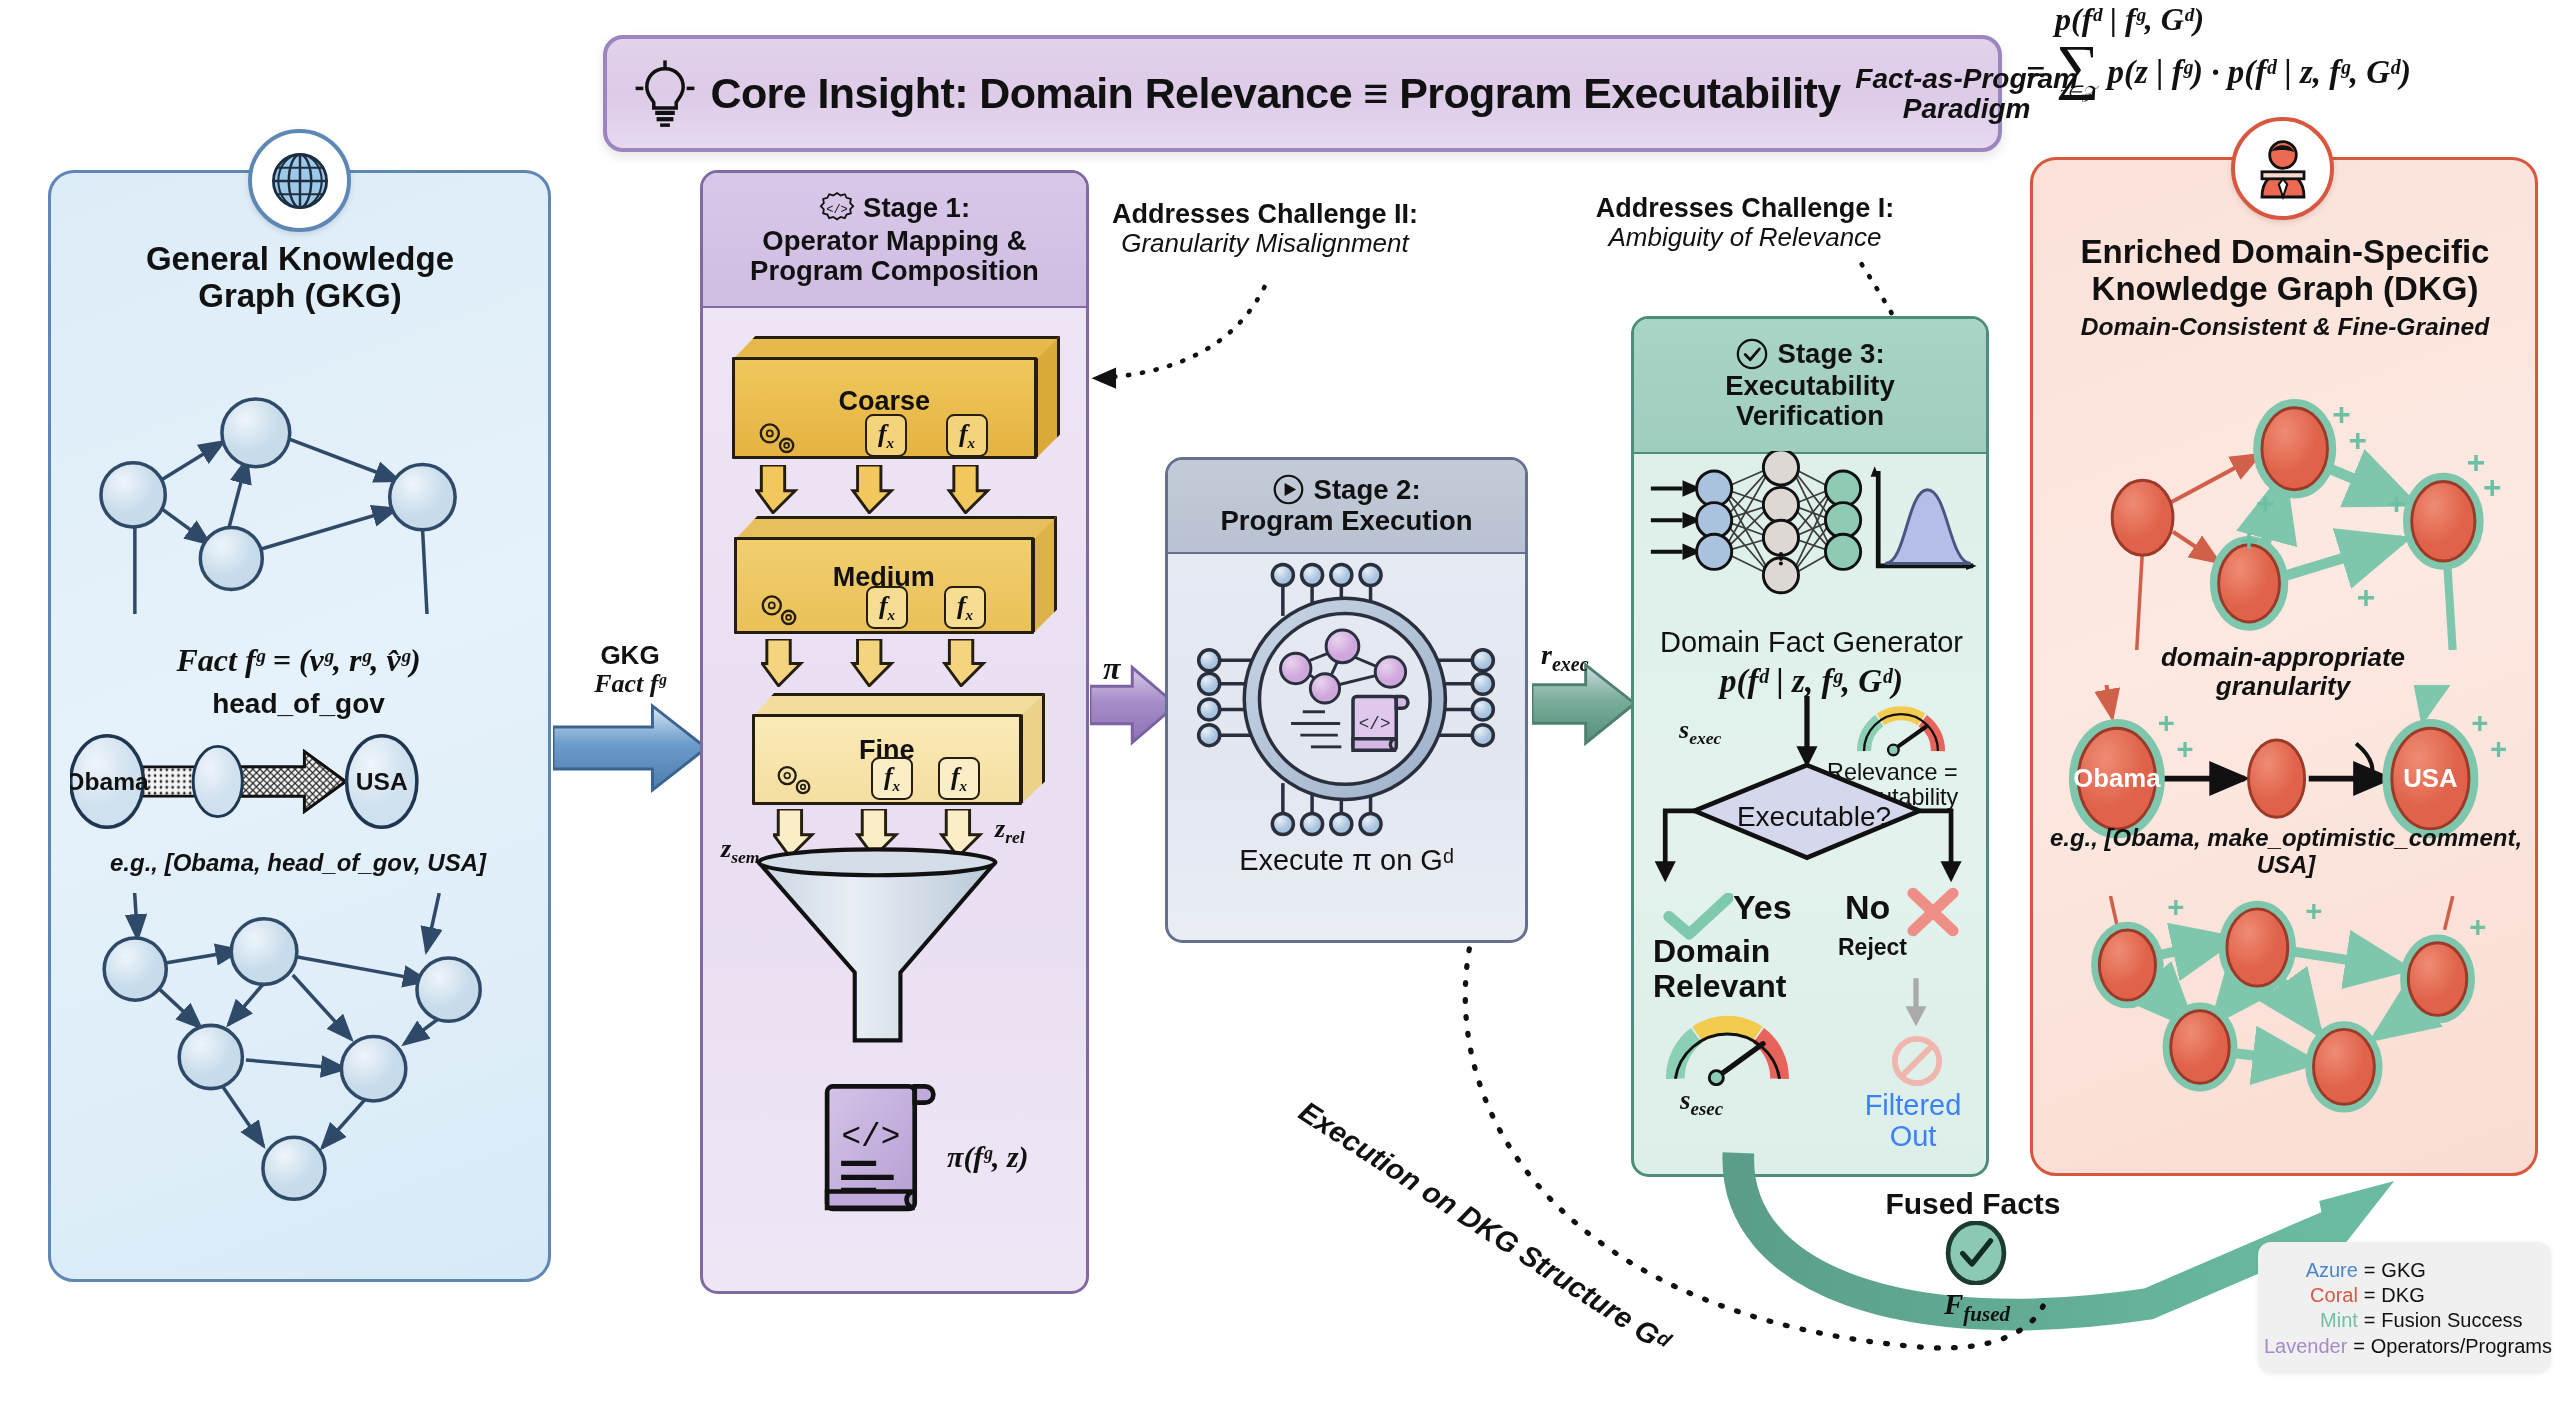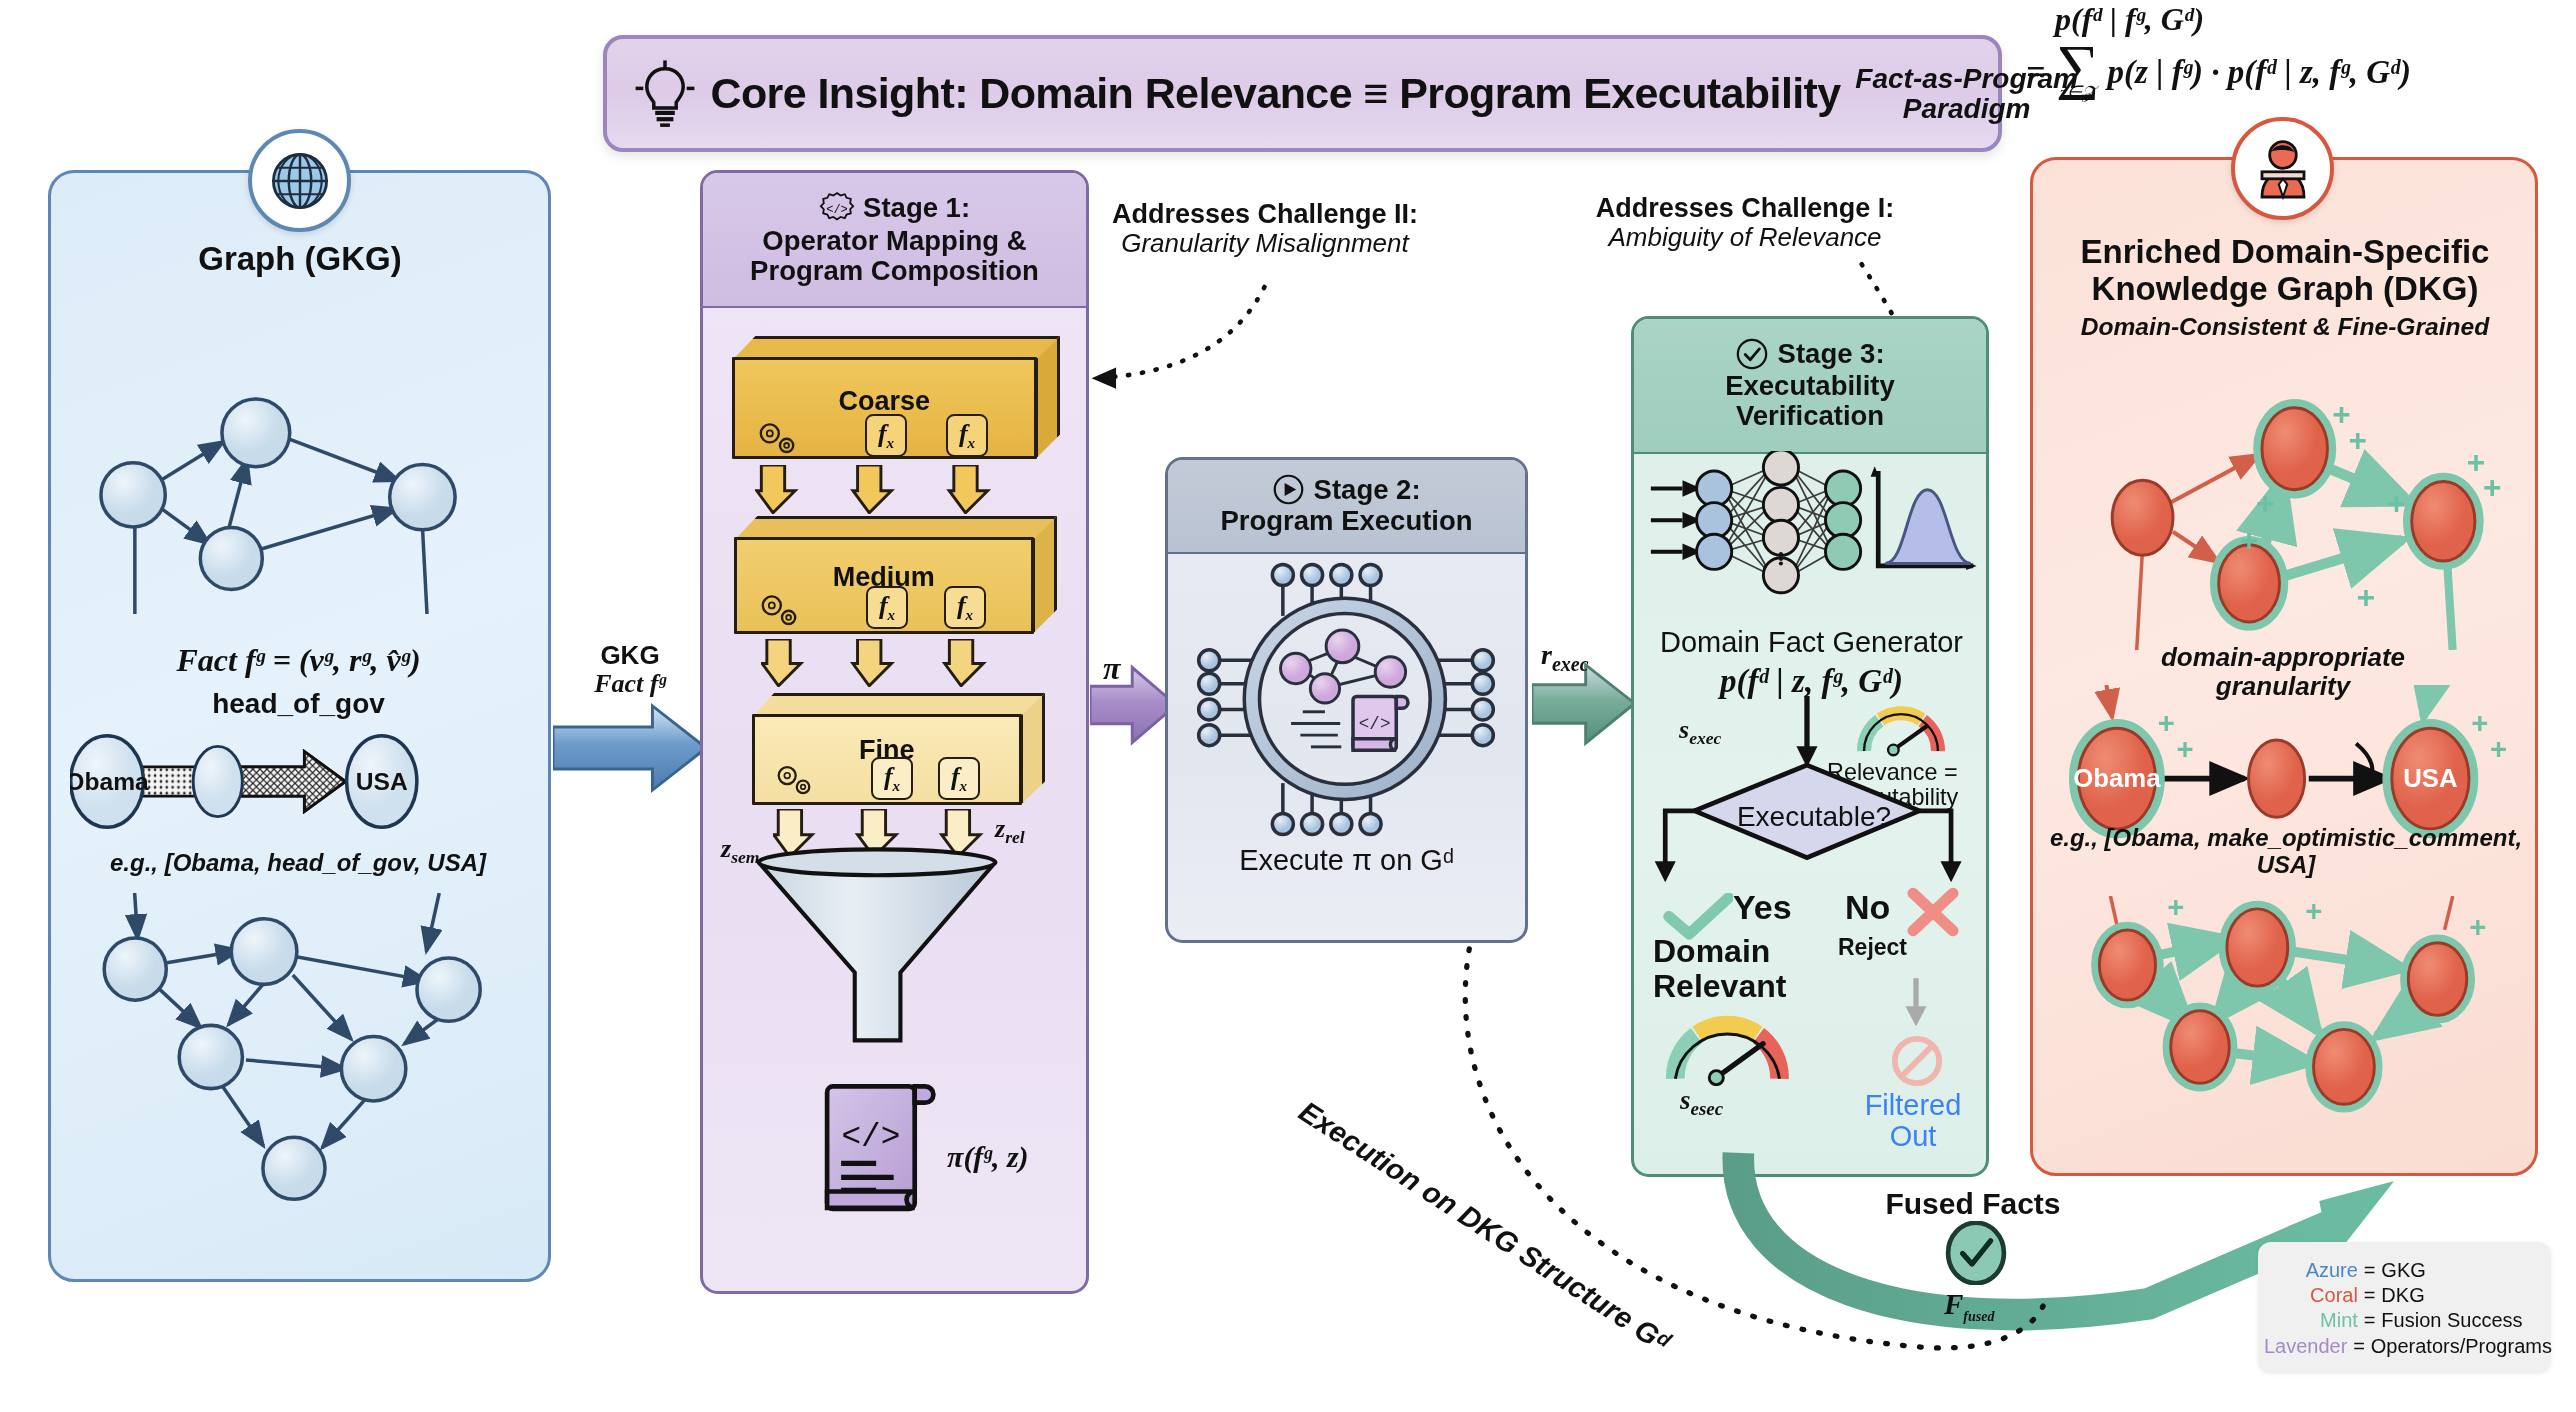--- a/index.html
+++ b/index.html
@@ -166,20 +166,21 @@
     <ellipse cx="50" cy="50" rx="16" ry="38" fill="none" stroke="#1c2e40" stroke-width="3.5"></ellipse>
     <ellipse cx="50" cy="50" rx="31" ry="38" fill="none" stroke="#1c2e40" stroke-width="3"></ellipse>
     <line x1="12" y1="50" x2="88" y2="50" stroke="#1c2e40" stroke-width="3.5"></line>
     <path d="M17 31 H83" stroke="#1c2e40" stroke-width="3" fill="none"></path>
     <path d="M17 69 H83" stroke="#1c2e40" stroke-width="3" fill="none"></path>
     <line x1="50" y1="12" x2="50" y2="88" stroke="#1c2e40" stroke-width="3.5"></line>
   </svg>
 </div>
 
 <div class="abs panel-title" style="left:54px; top:241px; width:492px;">
+  <div>General Knowledge</div>
   <div>Graph (GKG)</div>
 </div>
 
 <svg class="abs" style="left:76px; top:351px;" width="445" height="263" viewBox="0 0 760 450">
   <defs>
     <marker id="arrBlue" markerWidth="9" markerHeight="9" refX="7" refY="3.2" orient="auto">
       <path d="M0,0 L8,3.2 L0,6.4 Z" fill="#2f4a68"></path>
     </marker>
     <radialGradient id="gkgNode" cx="35%" cy="30%">
       <stop offset="0%" stop-color="#eef5fb"></stop>
@@ -815,21 +816,21 @@
   </defs>
   <path d="M40,10 C30,230 330,330 740,268 L1060,130" fill="none" stroke="url(#fuseG)" stroke-width="54" stroke-linecap="butt"></path>
   <path d="M1160,58 L1052,196 L1032,92 Z" fill="#6bbba2"></path>
 </svg>
 <div class="abs" style="left:1862px; top:1187px; width:222px; text-align:center; font-size:30px; font-weight:bold;">Fused Facts</div>
 <svg class="abs" style="left:1944px; top:1221px;" width="64" height="64" viewBox="0 0 110 110">
   <ellipse cx="55" cy="55" rx="48" ry="52" fill="#8cc9b4" stroke="#1d3b33" stroke-width="8"></ellipse>
   <path d="M32 56 L48 74 L80 34" fill="none" stroke="#0f2b24" stroke-width="9" stroke-linecap="round" stroke-linejoin="round"></path>
 </svg>
 <div class="abs small-math" style="left:1944px; top:1288px; font-size:29px;">
-  <span>F</span><sub style="font-size:14px;">fused</sub>
+  <span>F</span><sub style="font-size:21px;">fused</sub>
 </div>
 
 <svg class="abs" style="left:1276px; top:943px;" width="773" height="445" viewBox="0 0 1320 760">
   <path d="M330,10 C280,300 500,640 1100,690 C1230,700 1290,660 1310,620" fill="none" stroke="#111" stroke-width="9" stroke-dasharray="3 26" stroke-linecap="round"></path>
 </svg>
 <div class="abs" style="left:1311px; top:1095px; width:527px; font-size:29px; font-weight:bold; font-style:italic;
             transform:rotate(33deg); transform-origin:left top;">Execution on DKG Structure Gᵈ</div>
 
 <div id="legend" class="abs">
   <div class="legend-row">

